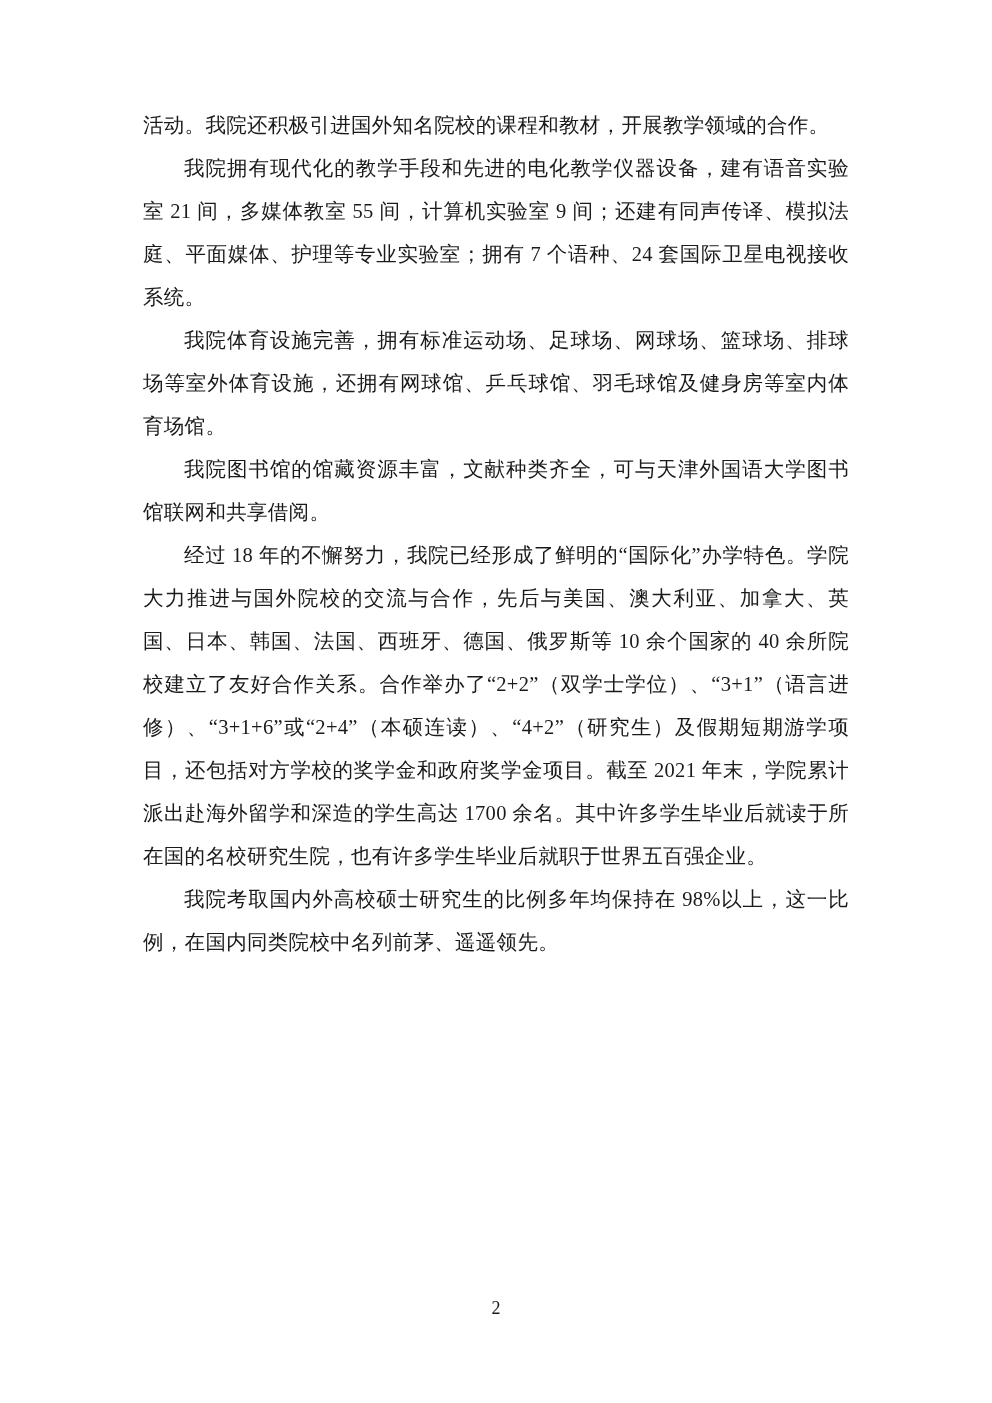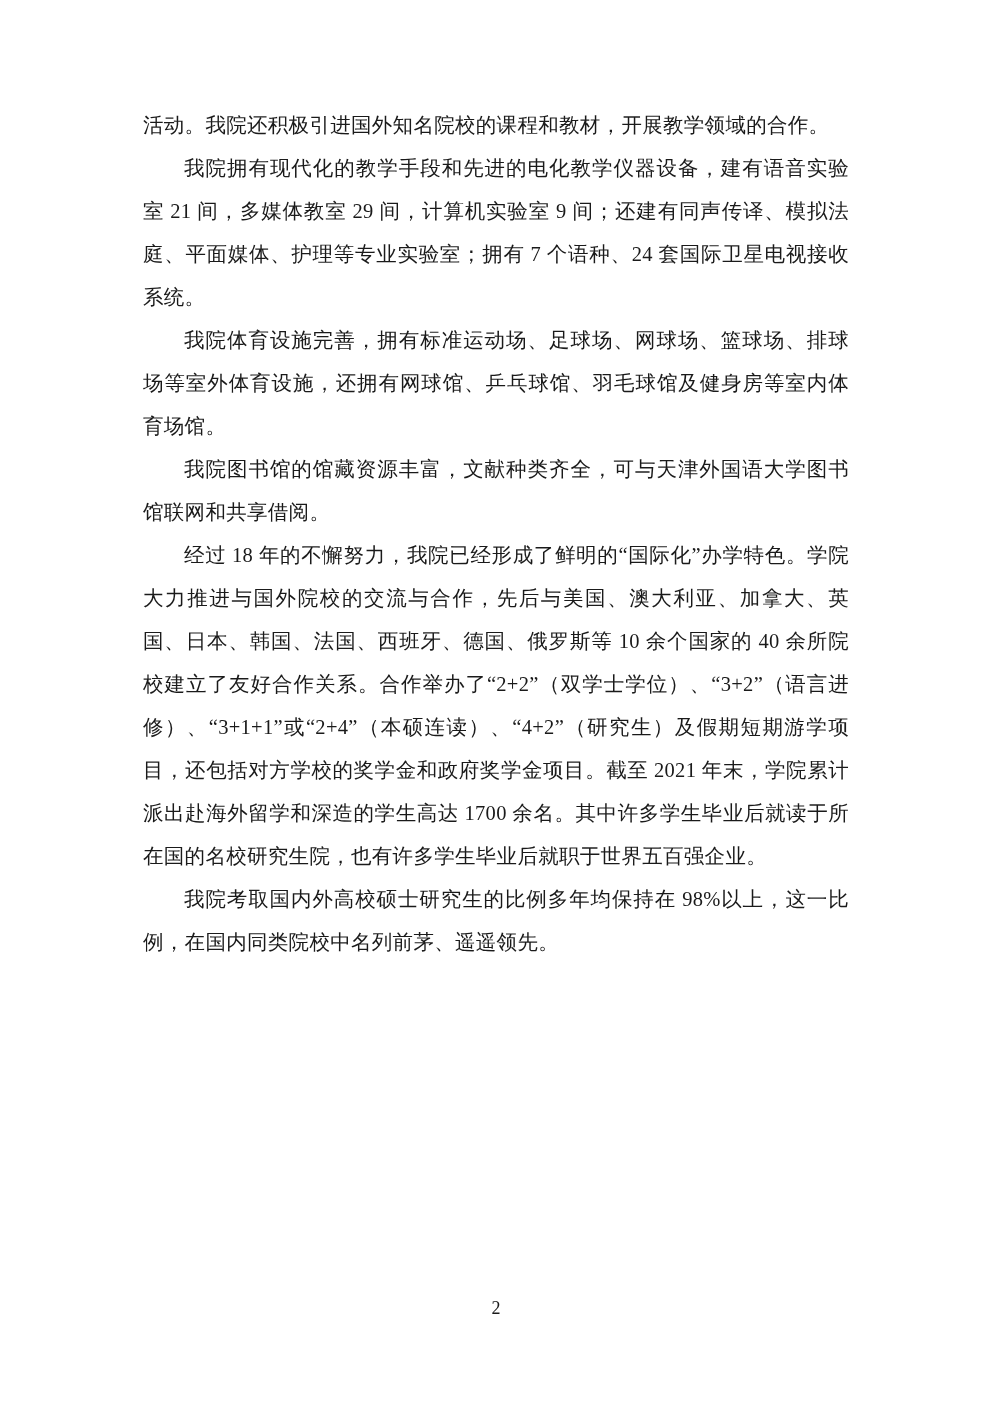--- a/index.html
+++ b/index.html
@@ -58,24 +58,24 @@
     white-space: nowrap;
   }
 </style>
 </head>
 <body>
 
 <div class="page">
 
   <div class="doc-body">
     <p class="para">活动。我院还积极引进国外知名院校的课程和教材，开展教学领域的合作。</p>
-    <p class="para indent">我院拥有现代化的教学手段和先进的电化教学仪器设备，建有语音实验室 21 间，多媒体教室 29 间，计算机实验室 9 间；还建有同声传译、模拟法庭、平面媒体、护理等专业实验室；拥有 7 个语种、24 套国际卫星电视接收系统。</p>
+    <p class="para indent">我院拥有现代化的教学手段和先进的电化教学仪器设备，建有语音实验室 21 间，多媒体教室 55 间，计算机实验室 9 间；还建有同声传译、模拟法庭、平面媒体、护理等专业实验室；拥有 7 个语种、24 套国际卫星电视接收系统。</p>
     <p class="para indent">我院体育设施完善，拥有标准运动场、足球场、网球场、篮球场、排球场等室外体育设施，还拥有网球馆、乒乓球馆、羽毛球馆及健身房等室内体育场馆。</p>
     <p class="para indent">我院图书馆的馆藏资源丰富，文献种类齐全，可与天津外国语大学图书馆联网和共享借阅。</p>
-    <p class="para indent">经过 18 年的不懈努力，我院已经形成了鲜明的“国际化”办学特色。学院大力推进与国外院校的交流与合作，先后与美国、澳大利亚、加拿大、英国、日本、韩国、法国、西班牙、德国、俄罗斯等 10 余个国家的 40 余所院校建立了友好合作关系。合作举办了“2+2”（双学士学位）、“3+2”（语言进修）、“3+1+1”或“2+4”（本硕连读）、“4+2”（研究生）及假期短期游学项目，还包括对方学校的奖学金和政府奖学金项目。截至 2021 年末，学院累计派出赴海外留学和深造的学生高达 1700 余名。其中许多学生毕业后就读于所在国的名校研究生院，也有许多学生毕业后就职于世界五百强企业。</p>
+    <p class="para indent">经过 18 年的不懈努力，我院已经形成了鲜明的“国际化”办学特色。学院大力推进与国外院校的交流与合作，先后与美国、澳大利亚、加拿大、英国、日本、韩国、法国、西班牙、德国、俄罗斯等 10 余个国家的 40 余所院校建立了友好合作关系。合作举办了“2+2”（双学士学位）、“3+1”（语言进修）、“3+1+6”或“2+4”（本硕连读）、“4+2”（研究生）及假期短期游学项目，还包括对方学校的奖学金和政府奖学金项目。截至 2021 年末，学院累计派出赴海外留学和深造的学生高达 1700 余名。其中许多学生毕业后就读于所在国的名校研究生院，也有许多学生毕业后就职于世界五百强企业。</p>
     <p class="para indent">我院考取国内外高校硕士研究生的比例多年均保持在 98%以上，这一比例，在国内同类院校中名列前茅、遥遥领先。</p>
   </div>
 
   <div class="page-number">2</div>
 
   <div class="watermark">高考直通车</div>
 
 </div>
 
 </body></html>

